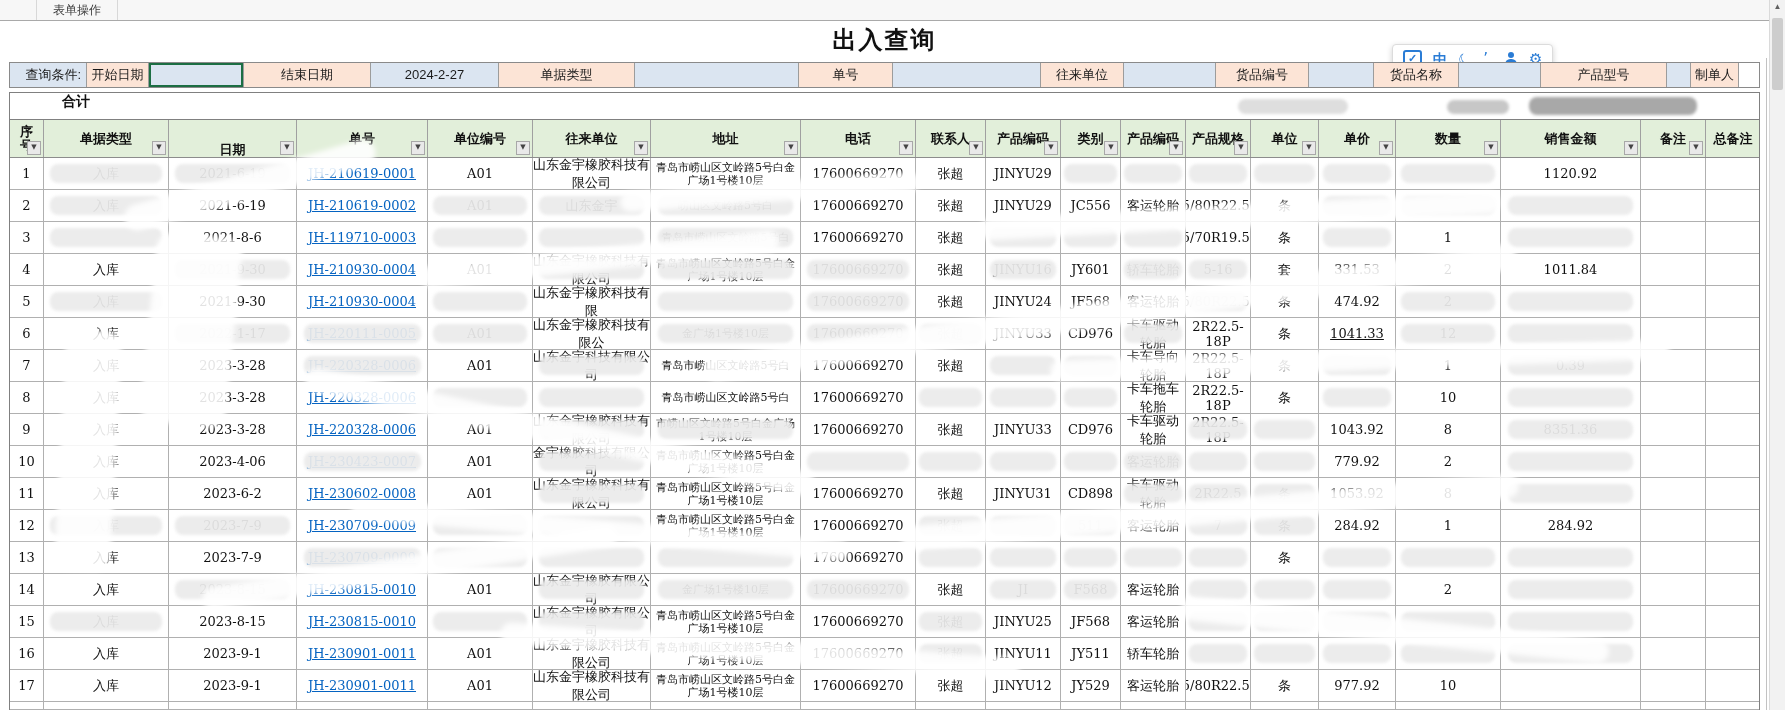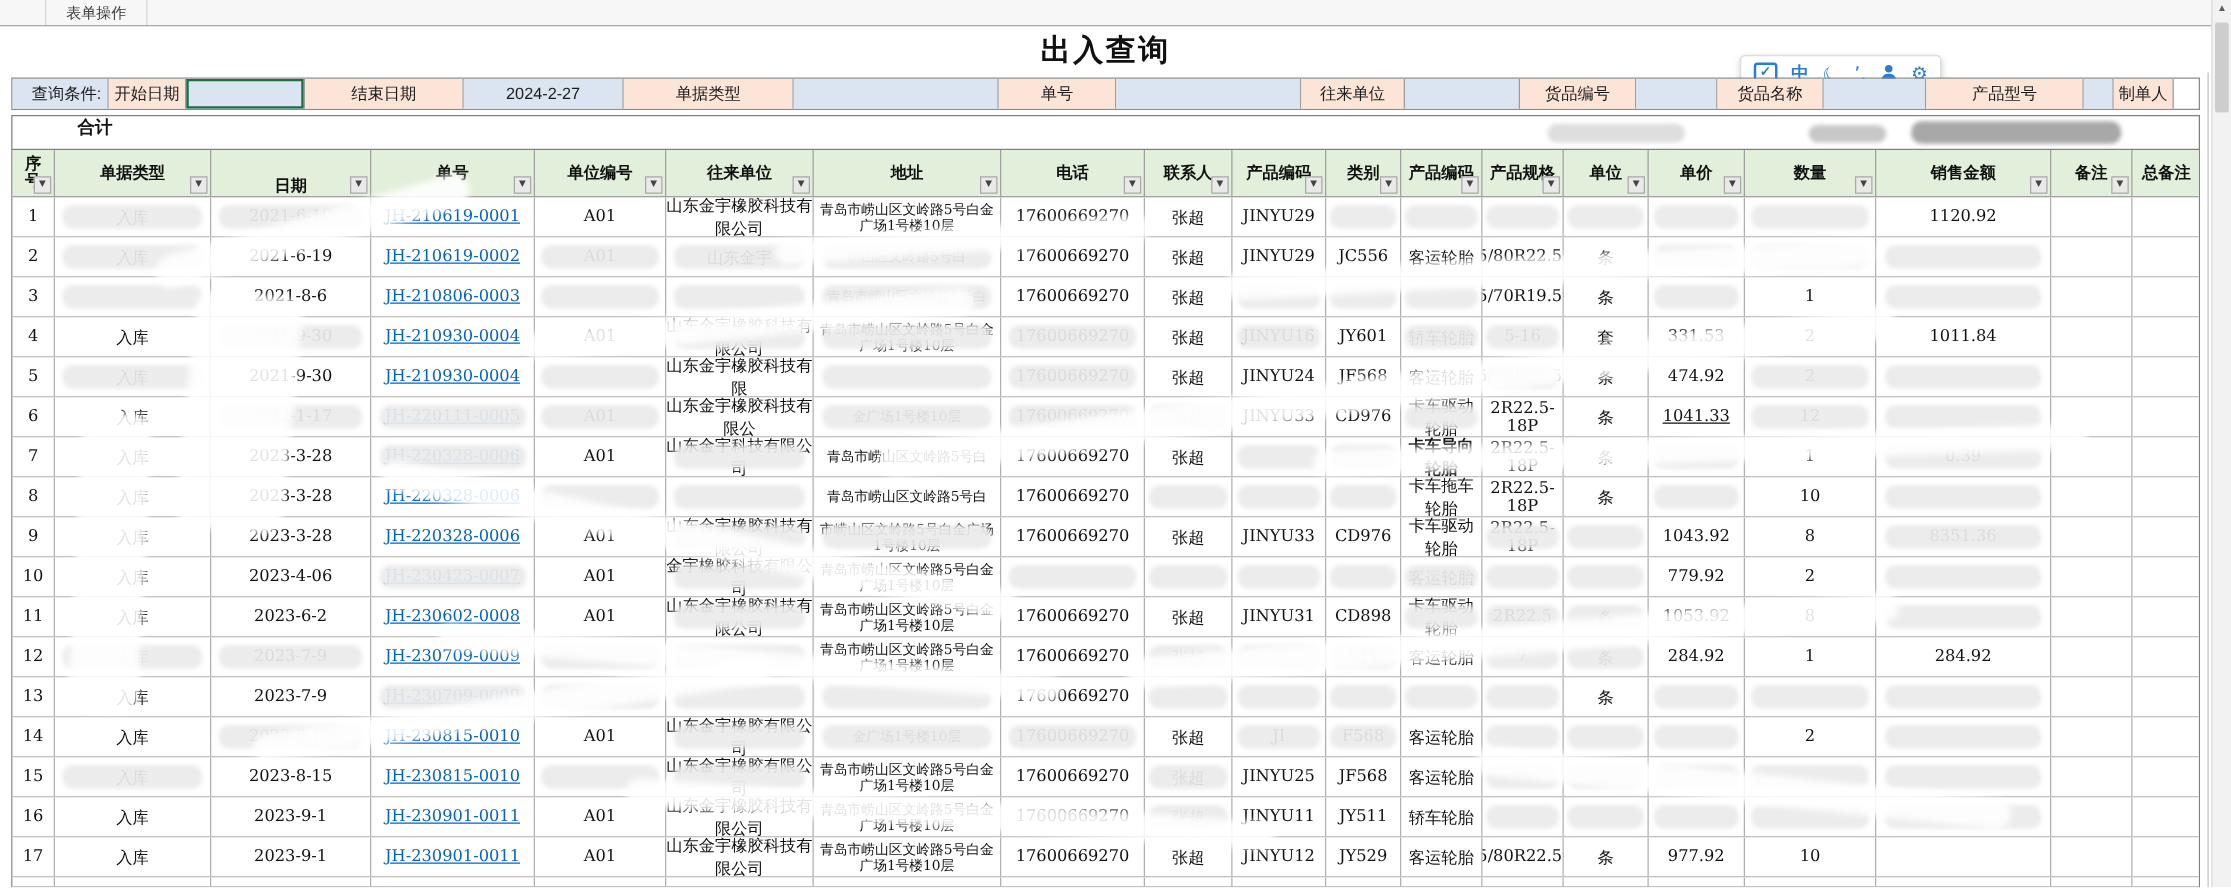--- a/index.html
+++ b/index.html
@@ -248,21 +248,21 @@
       <div class="dcell rd" style="width: 105px;"></div>
       <div class="dcell rd" style="width: 140px;"></div>
       <div class="dcell" style="width: 65px;"></div>
       <div class="dcell" style="width: 55px;"></div>
     </div>
     <div class="drow">
       <div class="dcell" style="width: 34px;">3</div>
       <div class="dcell rd" style="width: 125px;"></div>
       <div class="dcell" style="width: 128px;">2021-8-6</div>
       <div class="dcell" style="width: 131px;">
-        <a href="#" class="lnk">JH-210806-0003</a>
+        <a href="#" class="lnk">JH-119710-0003</a>
       </div>
       <div class="dcell rd" style="width: 105px;"></div>
       <div class="dcell rd" style="width: 118px;"></div>
       <div class="dcell rd addr" style="width: 150px;">青岛市崂山区文岭路5号白</div>
       <div class="dcell" style="width: 115px;">17600669270</div>
       <div class="dcell" style="width: 70px;">张超</div>
       <div class="dcell rd" style="width: 75px;"></div>
       <div class="dcell rd" style="width: 60px;"></div>
       <div class="dcell rd" style="width: 65px;"></div>
       <div class="dcell" style="width: 65px;">5/70R19.5-</div>
@@ -349,21 +349,21 @@
       <div class="dcell rd" style="width: 131px;">
         <a href="#" class="lnk">JH-220328-0006</a>
       </div>
       <div class="dcell" style="width: 105px;">A01</div>
       <div class="dcell rd" style="width: 118px;">山东金宇科技有限公司</div>
       <div class="dcell addr" style="width: 150px;">青岛市崂山区文岭路5号白</div>
       <div class="dcell" style="width: 115px;">17600669270</div>
       <div class="dcell" style="width: 70px;">张超</div>
       <div class="dcell rd" style="width: 75px;"></div>
       <div class="dcell rd" style="width: 60px;"></div>
-      <div class="dcell" style="width: 65px; font-weight: bold;">卡车导向轮胎</div>
+      <div class="dcell" style="width: 65px;">卡车导向轮胎</div>
       <div class="dcell" style="width: 65px;">2R22.5-18P</div>
       <div class="dcell" style="width: 68px;">条</div>
       <div class="dcell rd" style="width: 77px;"></div>
       <div class="dcell" style="width: 105px;">1</div>
       <div class="dcell rd" style="width: 140px;">0.39</div>
       <div class="dcell" style="width: 65px;"></div>
       <div class="dcell" style="width: 55px;"></div>
     </div>
     <div class="drow">
       <div class="dcell" style="width: 34px;">8</div>

